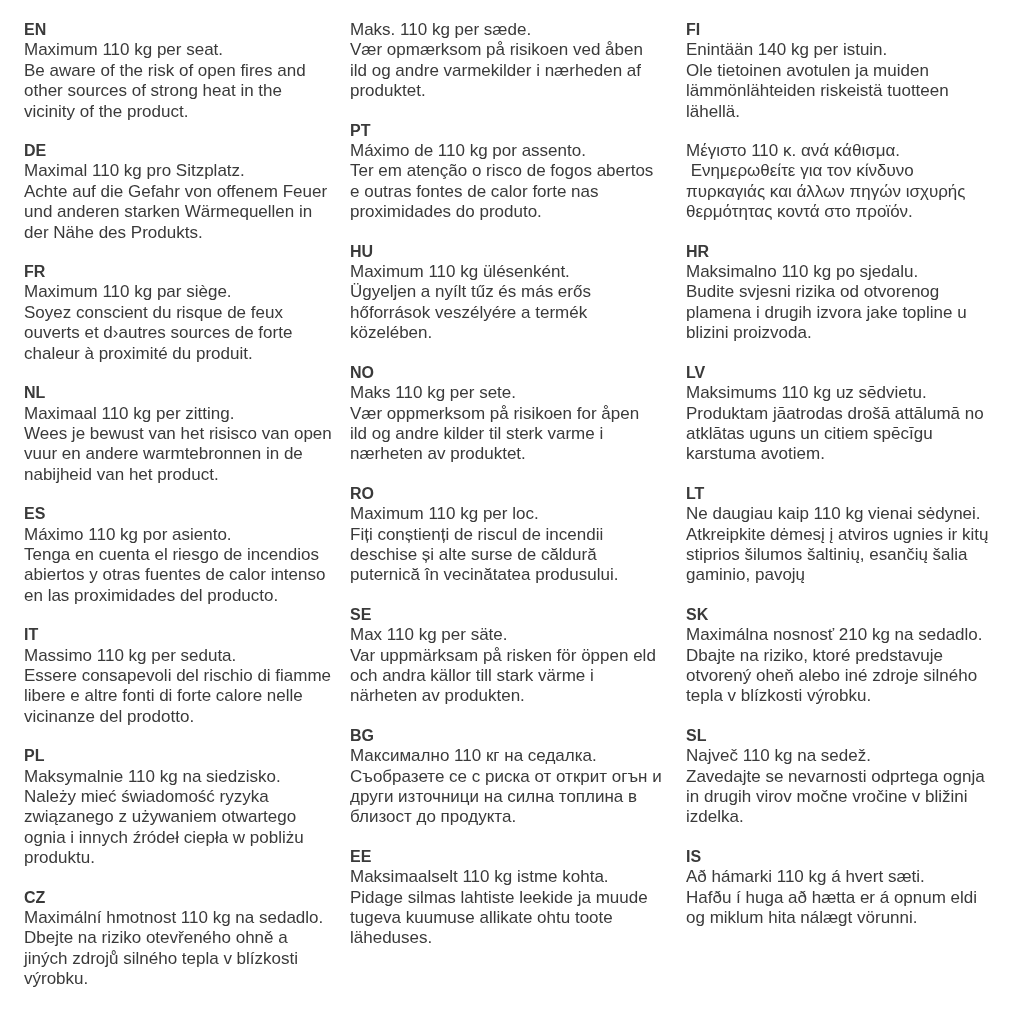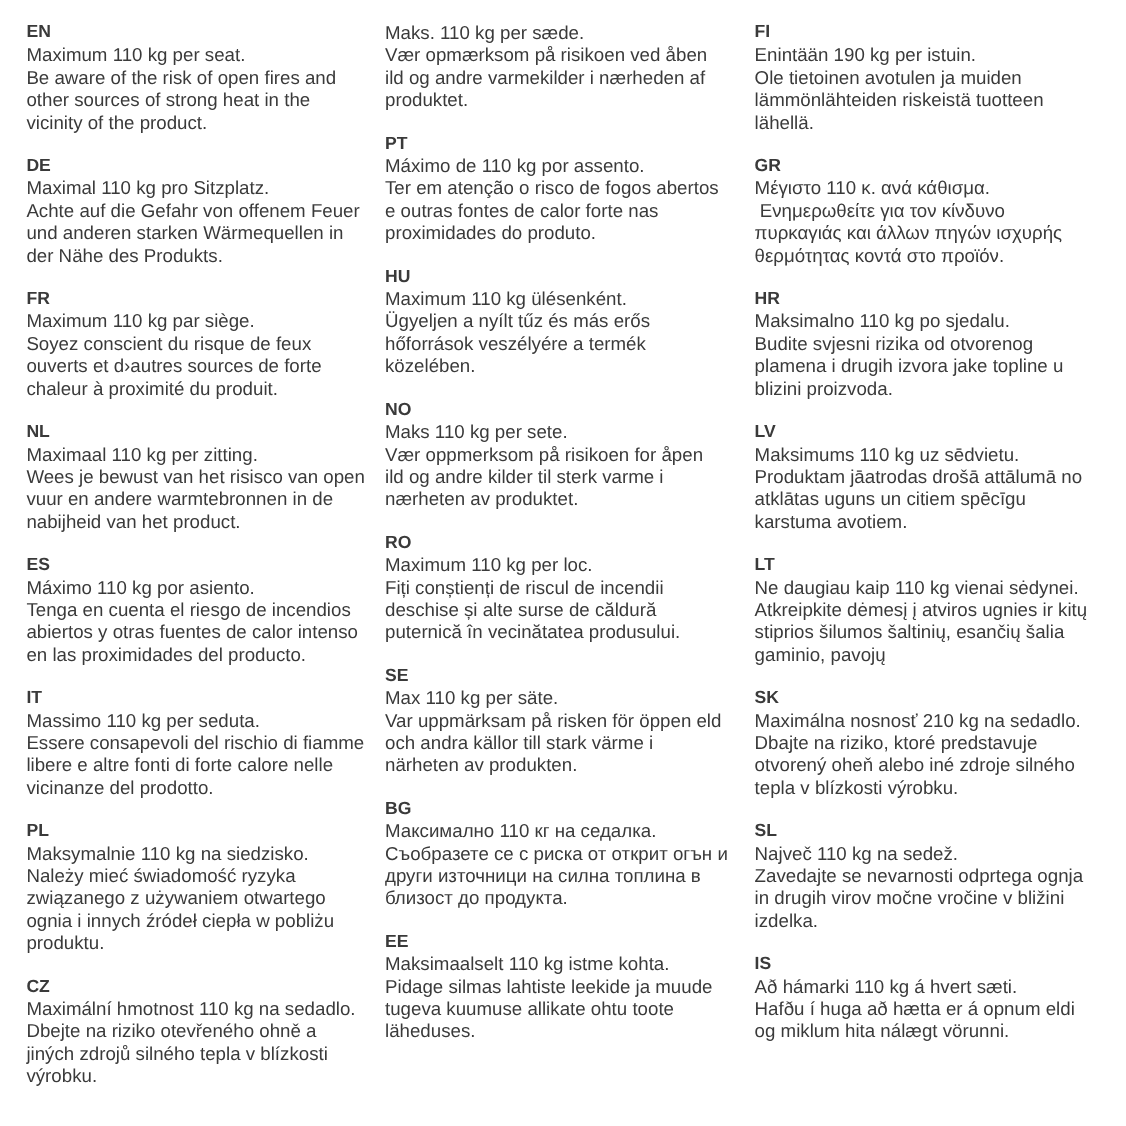--- a/index.html
+++ b/index.html
@@ -154,27 +154,26 @@
       <div class="lang-text">Maksimaalselt 110 kg istme kohta.
 Pidage silmas lahtiste leekide ja muude
 tugeva kuumuse allikate ohtu toote
 läheduses.</div>
     </div>
   </div>
 
   <div class="col col-3">
     <div class="block">
       <div class="lang-code">FI</div>
-      <div class="lang-text">Enintään 190 kg per istuin.
+      <div class="lang-text">Enintään 140 kg per istuin.
 Ole tietoinen avotulen ja muiden
 lämmönlähteiden riskeistä tuotteen
 lähellä.</div>
     </div>
     <div class="block">
-      <div class="lang-code">GR</div>
       <div class="lang-text">Μέγιστο 110 κ. ανά κάθισμα.
 &nbsp;Ενημερωθείτε για τον κίνδυνο
 πυρκαγιάς και άλλων πηγών ισχυρής
 θερμότητας κοντά στο προϊόν.</div>
     </div>
     <div class="block">
       <div class="lang-code">HR</div>
       <div class="lang-text">Maksimalno 110 kg po sjedalu.
 Budite svjesni rizika od otvorenog
 plamena i drugih izvora jake topline u

